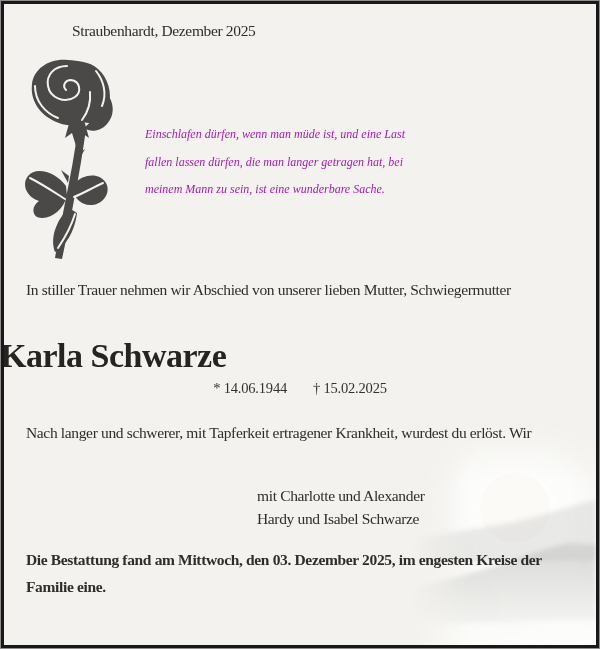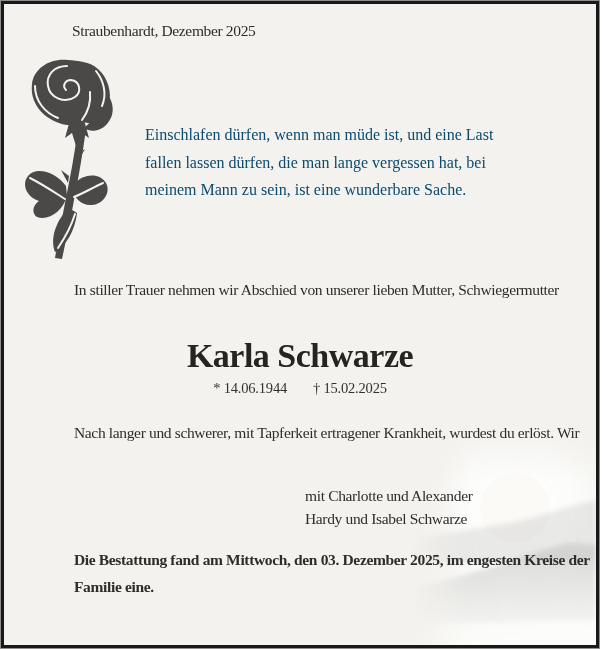--- a/index.html
+++ b/index.html
@@ -16,28 +16,28 @@
     box-shadow: inset 0 0 0 1px #8e8e8e, inset 0 0 0 4px #191919;
   }
   .layer{position:absolute;z-index:2;}
   .dateline{
     left:27px;top:22px;
     font-size:15.5px;letter-spacing:-0.35px;margin-left:45px;
   }
   .rose-wrap{position:absolute;left:22px;top:56px;width:100px;height:205px;z-index:1;}
   .quote{
     left:145px;top:121px;
-    font-size:16px;line-height:27.5px;color:#0c4a6e;
+    font-style:italic;font-size:12px;line-height:27.5px;color:#a21caf;
   }
   .quote div{white-space:nowrap;}
   .para{font-size:15.5px;line-height:27px;letter-spacing:-0.35px;}
-  .para div{white-space:nowrap;margin-left:48px;}
+  .para div{white-space:nowrap;}
   .intro{left:26px;top:276px;}
   .name-block{
-    left:0;right:0;top:337px;text-align:center;
+    left:0;right:0;top:337px;text-align:left;
   }
   .deceased-name{
     font-size:34px;font-weight:bold;letter-spacing:-0.5px;color:#262421;
     line-height:38px;
   }
   .dates{
     left:0;right:0;top:380px;
     display:flex;justify-content:center;gap:26px;
     font-size:14.5px;letter-spacing:-0.2px;color:#34322f;
   }
@@ -120,21 +120,21 @@
         <path d="M81,127 C70,132 60,138 52,141"></path>
         <path d="M36,192 C44,180 50,168 53,158"></path>
       </g>
     </svg>
   </div>
 
   <div class="layer dateline">Straubenhardt, Dezember 2025</div>
 
   <div class="layer quote">
     <div>Einschlafen dürfen, wenn man müde ist, und eine Last</div>
-    <div>fallen lassen dürfen, die man lange vergessen hat, bei</div>
+    <div>fallen lassen dürfen, die man langer getragen hat, bei</div>
     <div>meinem Mann zu sein, ist eine wunderbare Sache.</div>
   </div>
 
   <div class="layer para intro">
     <div>In stiller Trauer nehmen wir Abschied von unserer lieben Mutter, Schwiegermutter</div>
   </div>
 
   <div class="layer name-block">
     <div class="deceased-name">Karla Schwarze</div>
   </div>

